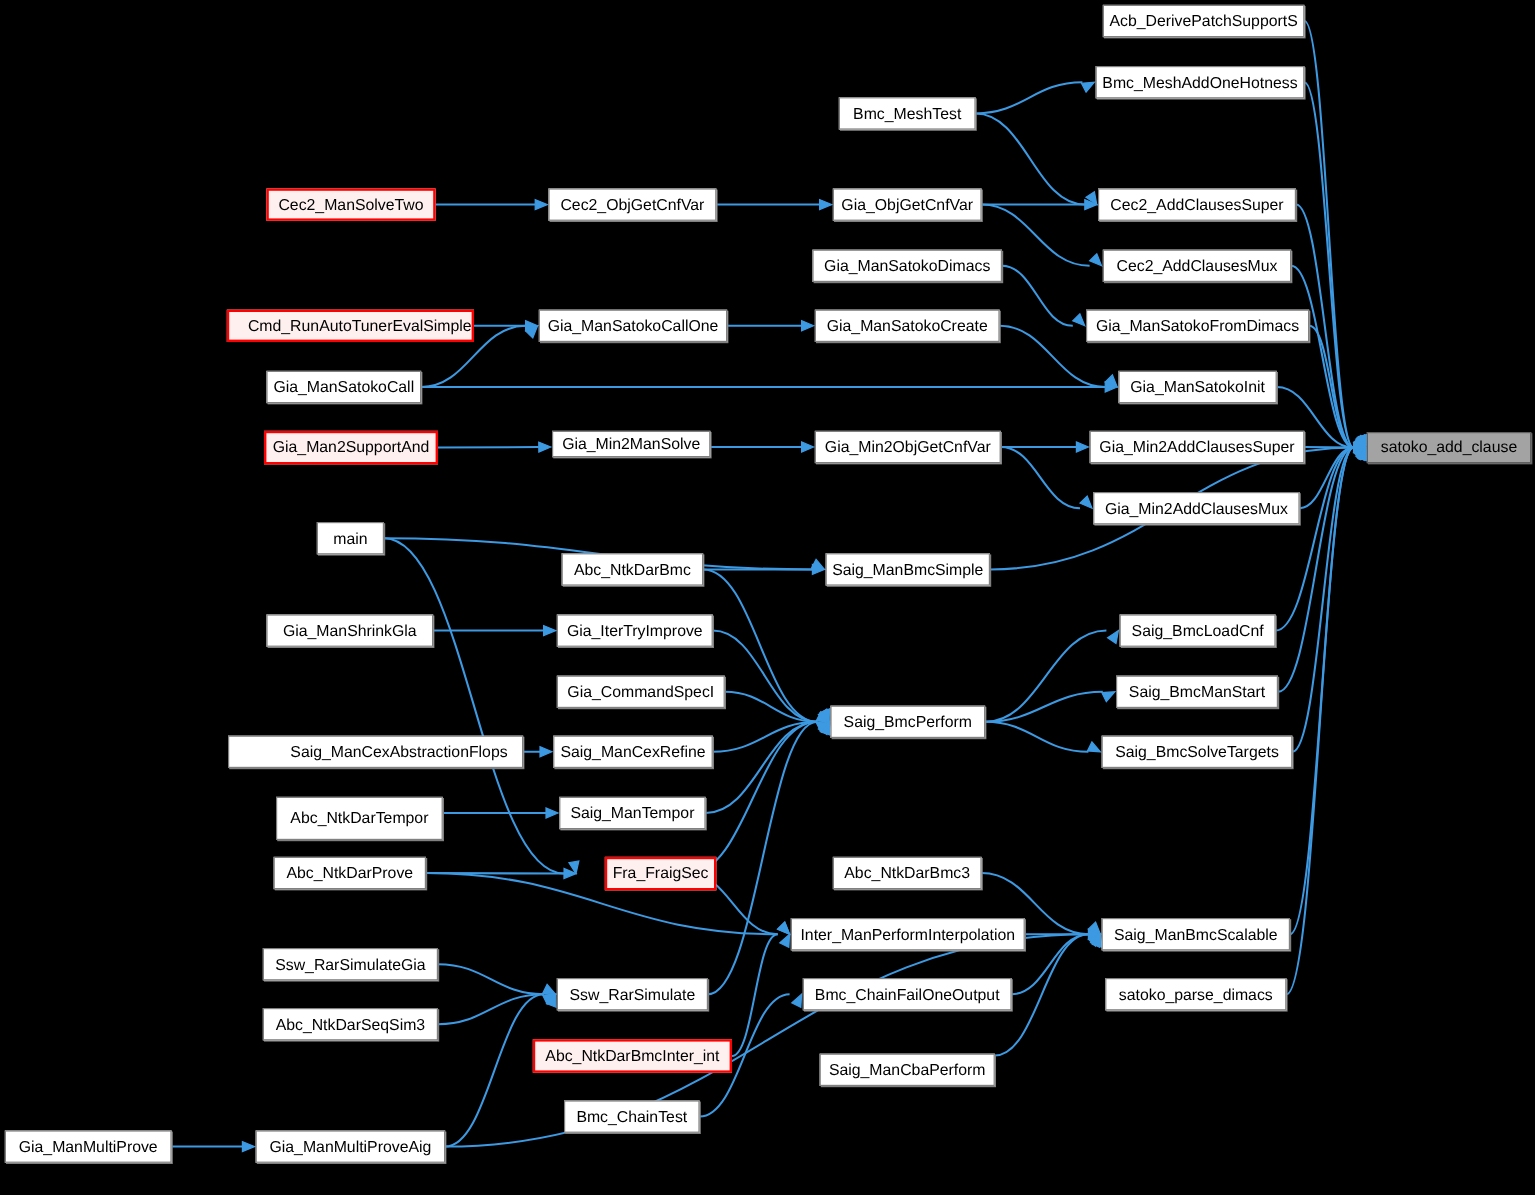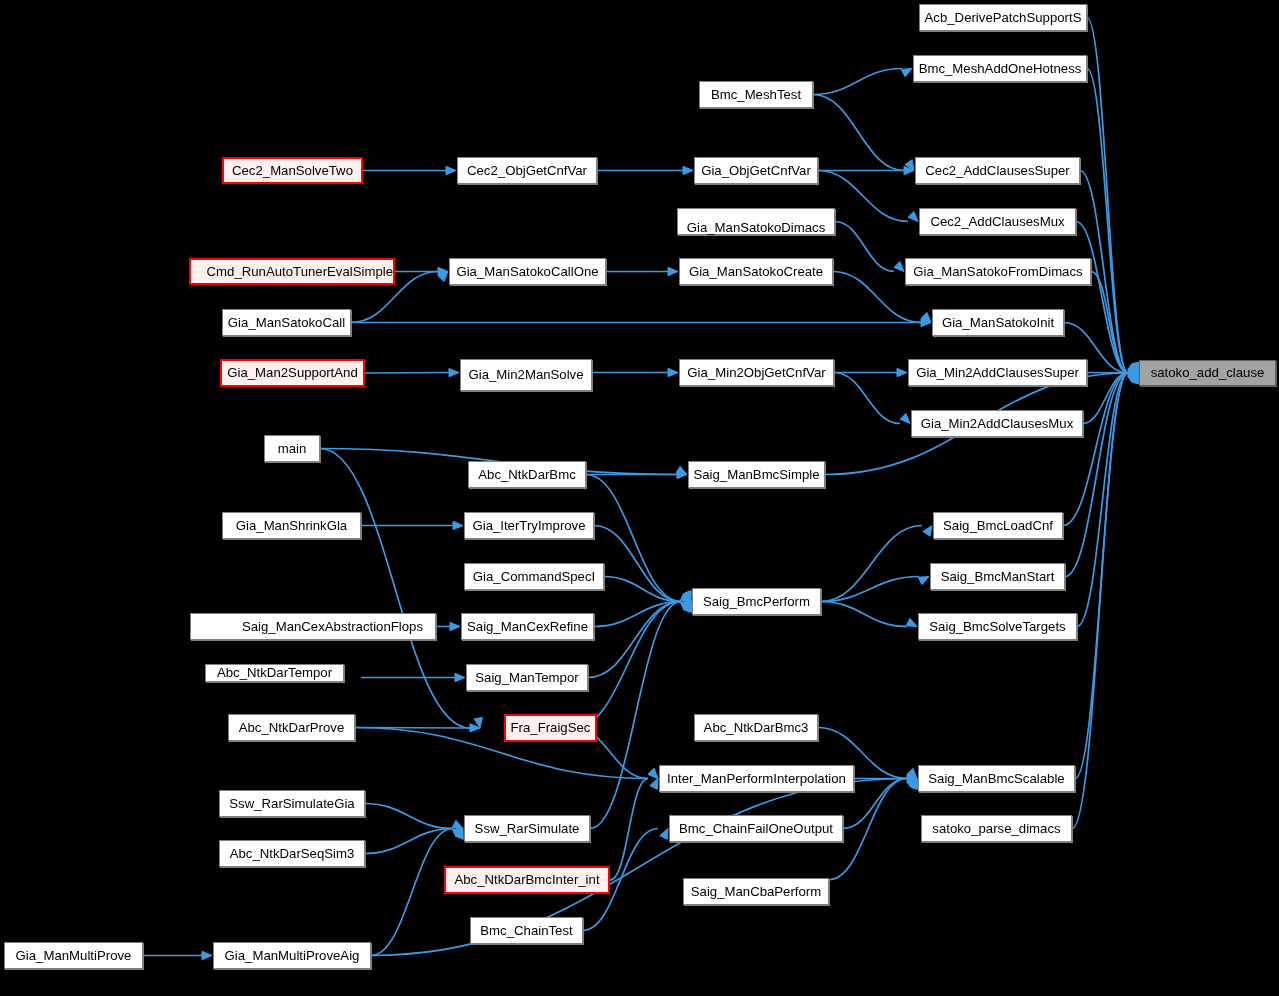--- a/index.html
+++ b/index.html
@@ -162,21 +162,21 @@
       </div>
       <div class="node" style="left: 457px; top: 157px; width: 140px; height: 27px;">
         <span>Cec2_ObjGetCnfVar</span>
       </div>
       <div class="node" style="left: 694px; top: 157px; width: 124px; height: 27px;">
         <span>Gia_ObjGetCnfVar</span>
       </div>
       <div class="node" style="left: 915px; top: 157px; width: 165px; height: 27px;">
         <span>Cec2_AddClausesSuper</span>
       </div>
-      <div class="node" style="left: 677px; top: 208px; width: 158px; height: 27px; align-items: flex-end;">
+      <div class="node" style="left: 677px; top: 208px; width: 158px; height: 27px;">
         <span>Gia_ManSatokoDimacs</span>
       </div>
       <div class="node" style="left: 919px; top: 208px; width: 157px; height: 27px;">
         <span>Cec2_AddClausesMux</span>
       </div>
       <div class="node red" style="left: 189px; top: 258px; width: 206px; height: 27px; justify-content: flex-end;">
         <span>Cmd_RunAutoTunerEvalSimple</span>
       </div>
       <div class="node" style="left: 449px; top: 258px; width: 157px; height: 27px;">
         <span>Gia_ManSatokoCallOne</span>
@@ -189,21 +189,21 @@
       </div>
       <div class="node" style="left: 222px; top: 309px; width: 129px; height: 27px;">
         <span>Gia_ManSatokoCall</span>
       </div>
       <div class="node" style="left: 932px; top: 309px; width: 132px; height: 27px;">
         <span>Gia_ManSatokoInit</span>
       </div>
       <div class="node red" style="left: 220px; top: 359px; width: 145px; height: 28px;">
         <span>Gia_Man2SupportAnd</span>
       </div>
-      <div class="node" style="left: 460px; top: 359px; width: 132px; height: 32px;">
+      <div class="node" style="left: 460px; top: 359px; width: 132px; height: 22px;">
         <span>Gia_Min2ManSolve</span>
       </div>
       <div class="node" style="left: 679px; top: 359px; width: 155px; height: 27px;">
         <span>Gia_Min2ObjGetCnfVar</span>
       </div>
       <div class="node" style="left: 908px; top: 359px; width: 179px; height: 27px;">
         <span>Gia_Min2AddClausesSuper</span>
       </div>
       <div class="node target" style="left: 1139px; top: 360px; width: 137px; height: 26px;">
         <span>satoko_add_clause</span>
@@ -240,21 +240,21 @@
       </div>
       <div class="node" style="left: 190px; top: 613px; width: 246px; height: 27px; padding-left: 39px;">
         <span>Saig_ManCexAbstractionFlops</span>
       </div>
       <div class="node" style="left: 461px; top: 613px; width: 133px; height: 27px;">
         <span>Saig_ManCexRefine</span>
       </div>
       <div class="node" style="left: 918px; top: 613px; width: 159px; height: 27px;">
         <span>Saig_BmcSolveTargets</span>
       </div>
-      <div class="node" style="left: 205px; top: 664px; width: 139px; height: 18px;">
+      <div class="node" style="left: 230px; top: 664px; width: 139px; height: 36px;">
         <span>Abc_NtkDarTempor</span>
       </div>
       <div class="node" style="left: 466px; top: 664px; width: 122px; height: 27px;">
         <span>Saig_ManTempor</span>
       </div>
       <div class="node" style="left: 228px; top: 714px; width: 127px; height: 27px;">
         <span>Abc_NtkDarProve</span>
       </div>
       <div class="node red" style="left: 504px; top: 714px; width: 93px; height: 28px;">
         <span>Fra_FraigSec</span>

